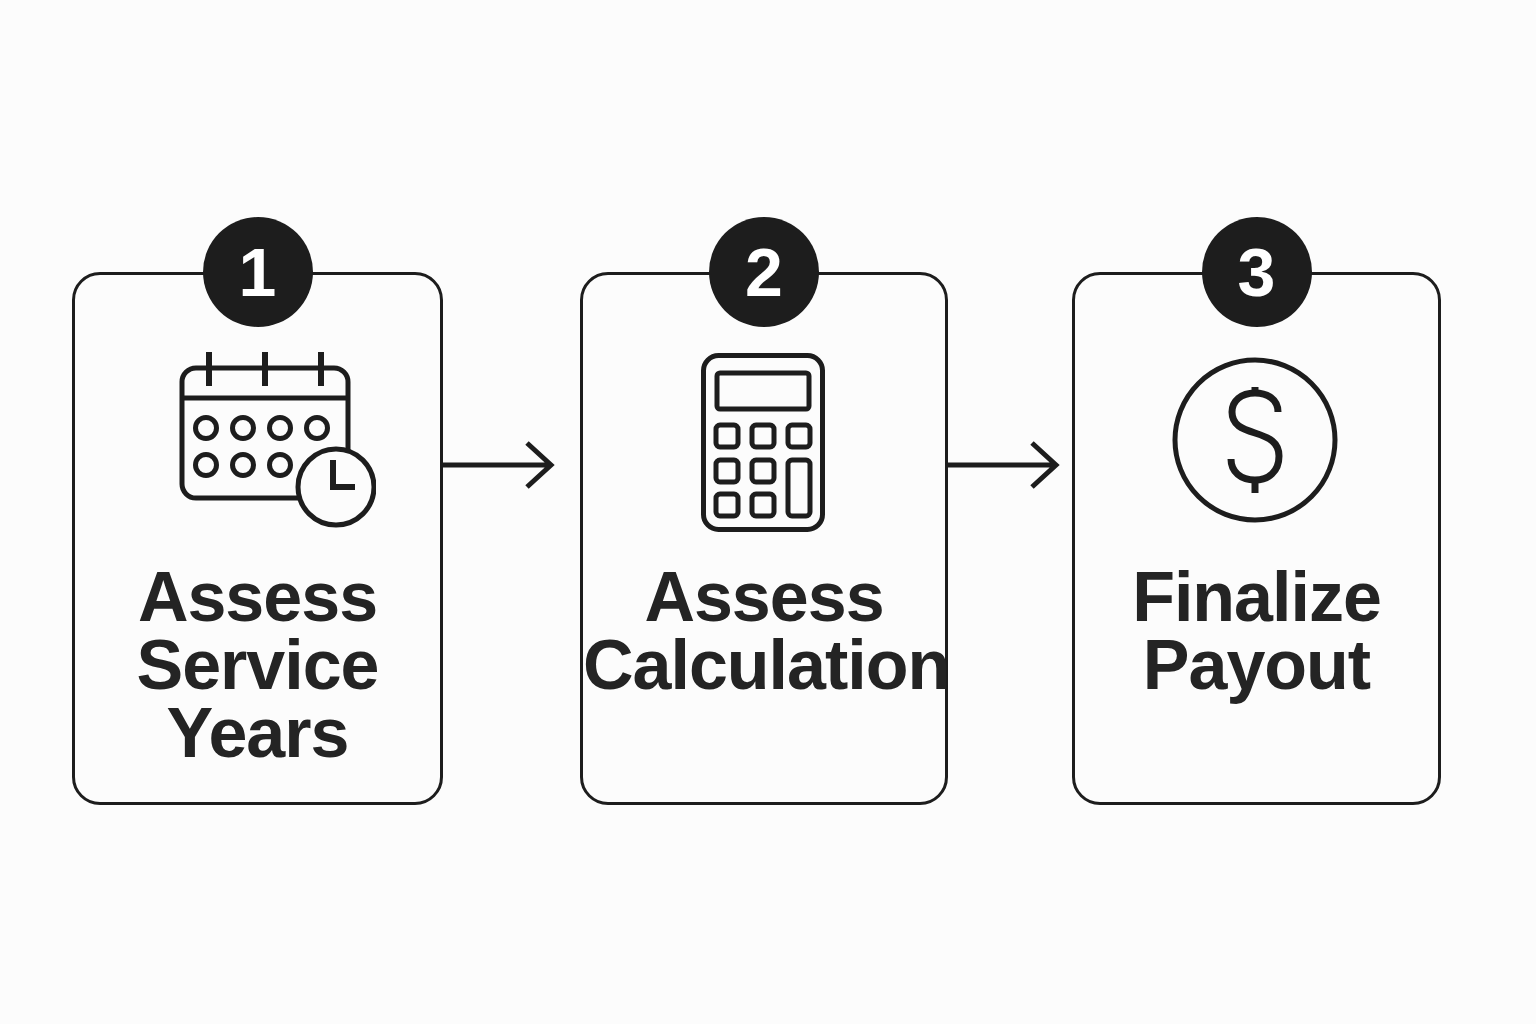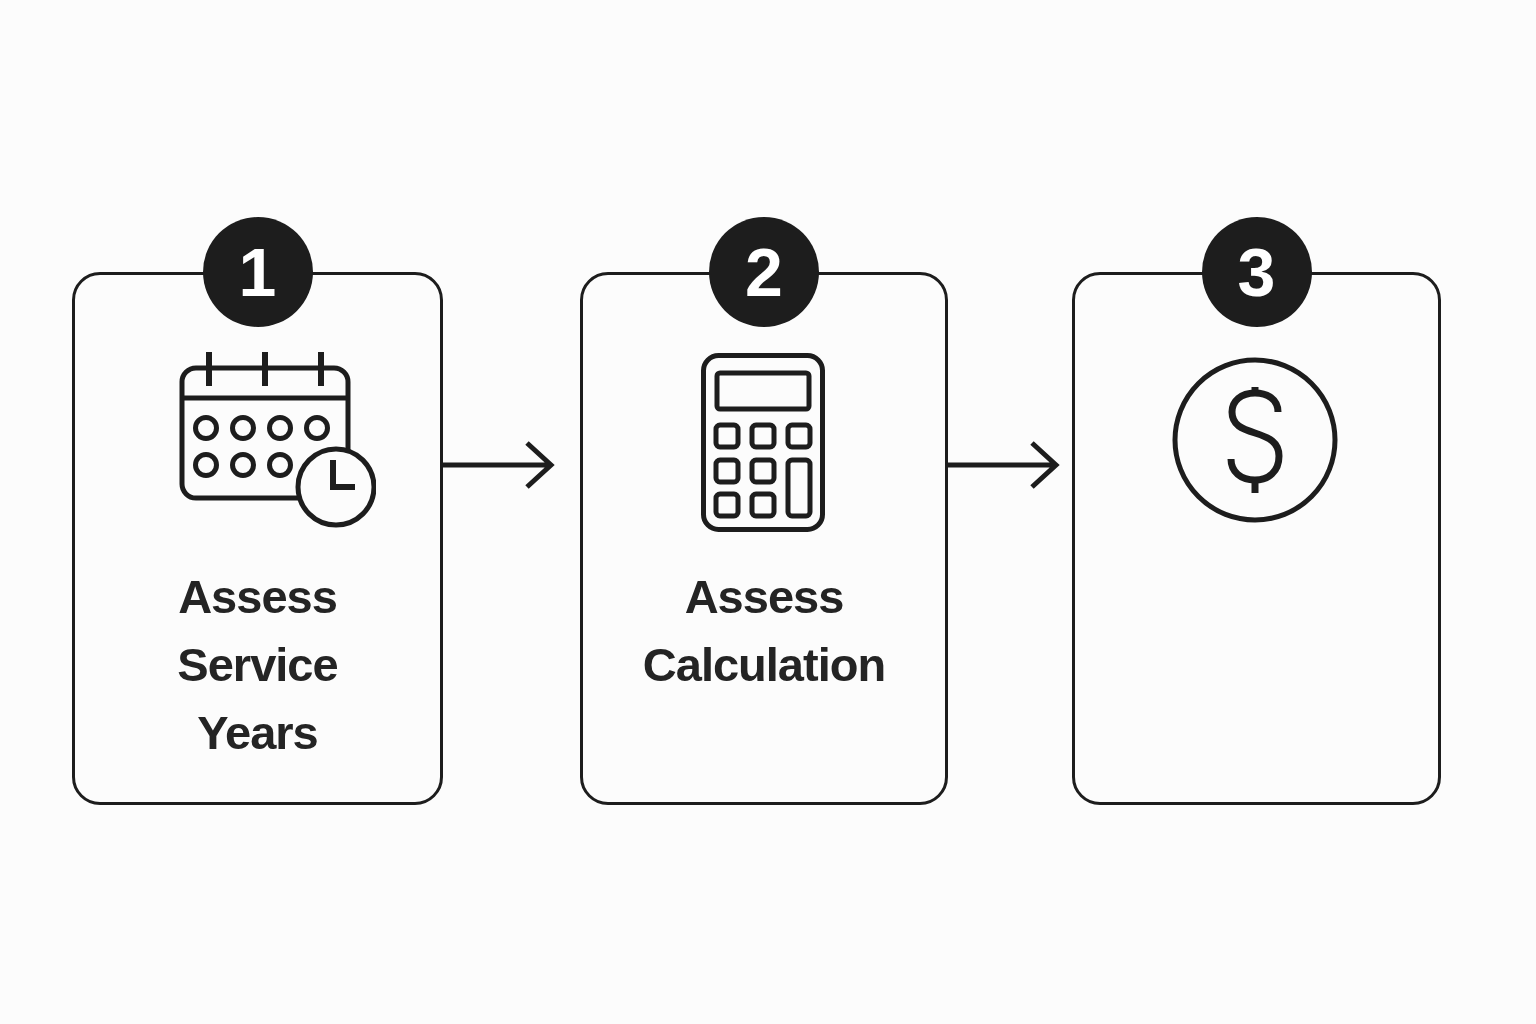--- a/index.html
+++ b/index.html
@@ -51,21 +51,21 @@
   .icon.calculator { left: 118px; top: 78px; }
   .icon.dollar     { left: 95px;  top: 80px; }
 
   .label {
     position: absolute;
     top: 288px;
     left: 0;
     width: 100%;
     text-align: center;
     color: #242424;
-    font-size: 47px;
+    font-size: 70px;
     font-weight: 700;
     line-height: 68px;
     letter-spacing: -1px;
     white-space: pre-line;
   }
 
   .arrow {
     position: absolute;
     top: 437px;
   }
@@ -141,15 +141,17 @@
       <span>3</span>
     </div>
     <svg class="icon dollar" width="170" height="170" viewBox="0 0 170 170">
       <circle cx="85" cy="85" r="80" fill="none" stroke="#1d1d1d" stroke-width="5"></circle>
       <g fill="none" stroke="#1d1d1d" stroke-width="7">
         <path d="M108 57 C108 44 97 38 85 38 C71 38 62 46 62 57 C62 70 72 74 85 78 C99 82.5 109 87 109 101 C109 117 98 125 85 125 C71 125 61 117 61 104"></path>
         <path d="M85 32 L85 38"></path>
         <path d="M85 125 L85 138"></path>
       </g>
     </svg>
+    <div class="label">Finalize
+Payout</div>
   </section>
 
 </div>
 
 </body></html>

